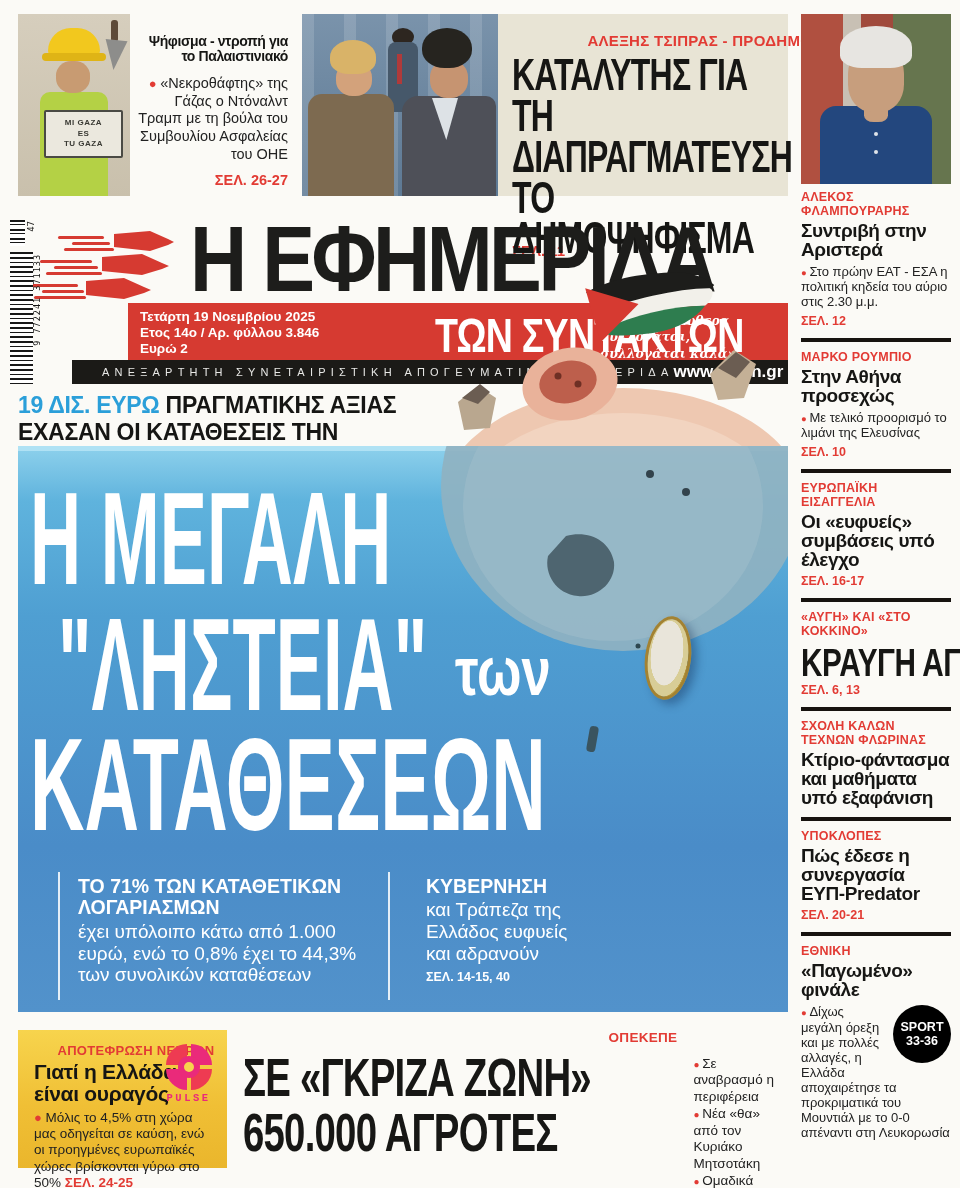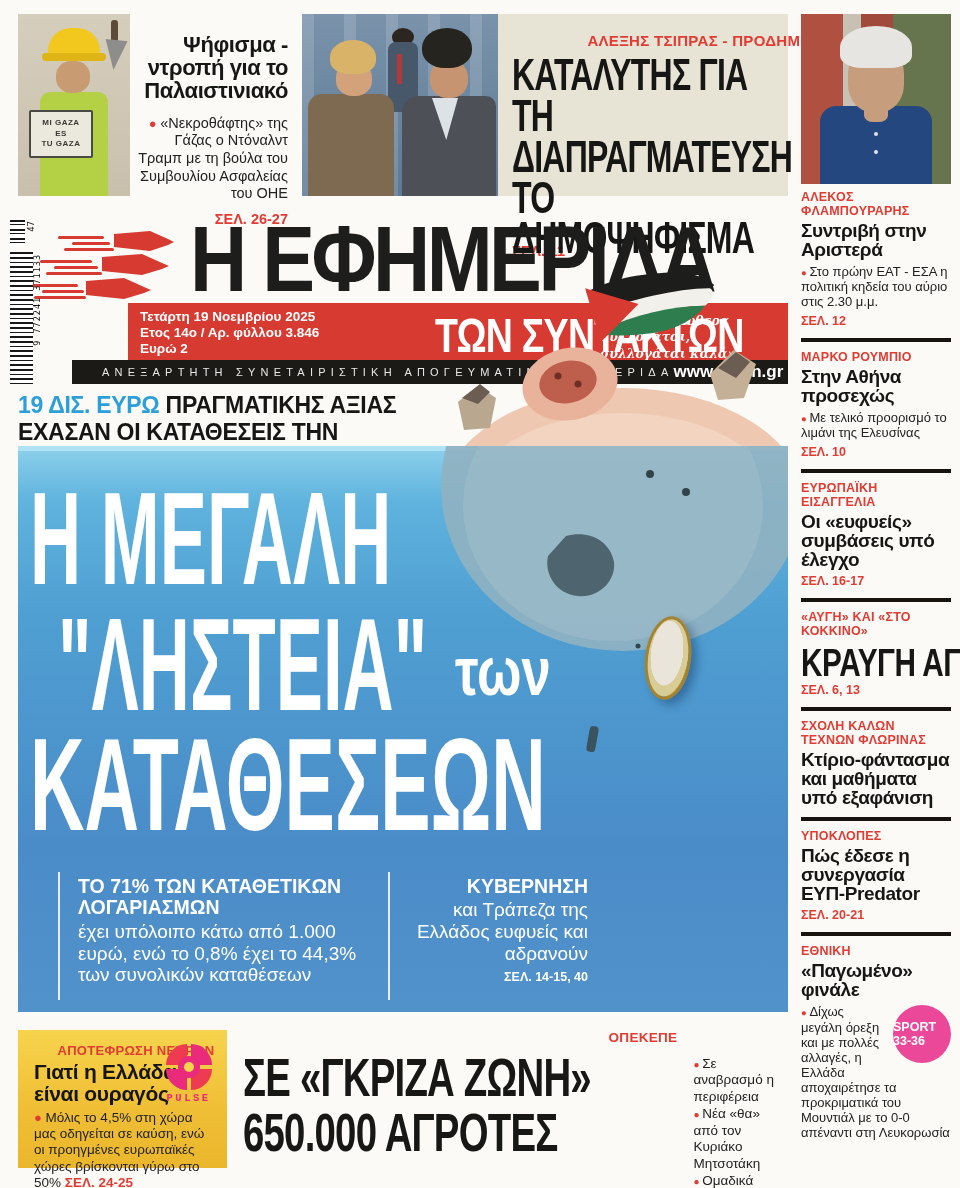--- a/index.html
+++ b/index.html
@@ -17,25 +17,25 @@
   .worker-photo { width:112px; height:182px; background:linear-gradient(180deg,#d6cebd,#c9c0ac); }
   .worker-photo div { position:absolute; }
   .w-hat { top:14px; left:30px; width:52px; height:28px; background:#f2c81e; border-radius:26px 26px 6px 6px; }
   .w-brim { top:39px; left:24px; width:64px; height:8px; background:#dfb416; border-radius:4px; }
   .w-face { top:47px; left:38px; width:34px; height:32px; background:#c89b72; border-radius:45%; }
   .w-vest { top:78px; left:22px; width:68px; height:104px; background:#b4d145; border-radius:10px 10px 0 0; }
   .w-strap { top:80px; left:30px; width:10px; height:40px; background:#8aa534; }
   .w-strap2 { top:80px; left:72px; width:10px; height:40px; background:#8aa534; }
   .w-trowel { top:26px; right:4px; width:0; height:0; border-left:11px solid transparent; border-right:11px solid transparent; border-top:30px solid #8d8d8b; transform:rotate(6deg); }
   .w-handle { top:6px; right:12px; width:7px; height:22px; background:#5d4a38; border-radius:3px; }
-  .w-sign { top:96px; left:11px; width:64px; height:48px; background:#ebe8de; border:2px solid #4a4a44; border-radius:2px;
+  .w-sign { top:96px; left:26px; width:79px; height:48px; background:#ebe8de; border:2px solid #4a4a44; border-radius:2px;
             display:flex; flex-direction:column; justify-content:center; text-align:center;
             font-size:8px; font-weight:bold; color:#3a3a34; line-height:1.35; letter-spacing:.5px; }
   .gaza-text { flex:1; text-align:right; padding-top:20px; }
-  .gaza-text h2 { font-size:22px; line-height:1.04; letter-spacing:-.4px; color:#161614; }
+  .gaza-text h2 { font-size:14px; line-height:1.04; letter-spacing:-.4px; color:#161614; }
   .gaza-text p { margin-top:12px; font-size:14.5px; line-height:1.22; color:#222; }
   .dot { color:#e23b34; font-size:13px; }
   .pref { color:#e23b34; font-weight:bold; font-size:14.5px; margin-top:8px; }
 
   .story-tsipras { width:486px; background:#e8e4d5; display:flex; }
   .meeting-photo { width:196px; height:182px; background:linear-gradient(180deg,#7a93ab,#5d7994); }
   .meeting-photo::before { content:""; position:absolute; inset:0;
      background:repeating-linear-gradient(90deg, rgba(255,255,255,.14) 0 12px, transparent 12px 42px); }
   .meeting-photo div { position:absolute; }
   .m-fig3 { top:28px; left:86px; width:30px; height:70px; background:#46586a; border-radius:8px 8px 0 0; }
@@ -95,21 +95,21 @@
         transform-origin:left top; z-index:5; }
   .hl1 { left:12px; top:26px; font-size:118px; transform:scale(.60,1.12); }
   .hl2 { left:40px; top:152px; font-size:118px; transform:scale(.60,1.12); }
   .twn { position:absolute; left:437px; top:186px; font-size:62px; font-weight:bold; color:#fff;
          transform:scale(.85,1.1); transform-origin:left top; z-index:5; }
   .hl3 { left:12px; top:272px; font-size:118px; transform:scale(.64,1.12); }
   .facts { position:absolute; left:40px; bottom:12px; width:700px; display:flex; color:#fff; z-index:5; min-height:128px; }
   .fact { padding:4px 10px 8px 16px; }
   .fact.f1 { width:160px; }
   .fact.f2 { width:330px; border-left:2px solid rgba(255,255,255,.85); padding-left:18px; }
-  .fact.f3 { width:210px; border-left:2px solid rgba(255,255,255,.85); padding-left:24px;text-align:right; }
+  .fact.f3 { width:210px; border-left:2px solid rgba(255,255,255,.85); padding-left:36px; }
   .fact h4 { font-size:19.5px; line-height:1.1; font-weight:bold; }
   .fact p { font-size:19px; line-height:1.14; margin-top:2px; }
   .fact .fref { font-size:12.5px; font-weight:bold; margin-top:6px; }
 
   
   .bottom-strip { display:flex; margin-top:18px; gap:16px; height:150px; }
   .yellow-box { position:relative; width:238px; height:138px; background:linear-gradient(180deg,#f7d44d 0,#f0bf35 55%,#eab62c 100%);
                 padding:13px 12px 8px 16px; }
   .yellow-box .kicker { font-size:13px; }
   .yellow-box h3 { font-size:21px; line-height:1.05; letter-spacing:-.3px; margin-top:3px; color:#151513; }
@@ -147,22 +147,22 @@
   .sb-kicker { color:#e23b34; font-weight:bold; font-size:12.5px; line-height:1.12; letter-spacing:.2px; }
   .sb-head { font-size:19px; line-height:1.0; letter-spacing:-.4px; margin-top:3px; color:#161614; }
   .sb-head-big { font-size:35px; font-weight:bold; line-height:1.03; letter-spacing:-.5px; color:#161614; margin-top:4px;
                  transform:scale(.85,1.12); transform-origin:left top; white-space:nowrap; }
   .sb-body { font-size:13px; line-height:1.16; margin-top:5px; color:#222; }
   .sb-body::before { content:"● "; color:#e23b34; font-size:9.5px; }
   .sb-ref { color:#e23b34; font-weight:bold; font-size:12.5px; margin-top:5px; }
   .note-row { display:flex; align-items:center; gap:6px; margin-top:6px; }
   .note-txt { font-size:13px; font-weight:bold; line-height:1.15; color:#222; }
   .note-txt .sb-ref { margin-top:1px; }
-  .sport-badge { float:right; width:58px; height:58px; border-radius:50%; background:#ec4899; color:#fff;
-                 display:flex; flex-direction:column; justify-content:center;
+  .sport-badge { float:right; width:58px; height:58px; border-radius:50%; background:#000000; color:#fff;
+                 display:flex; flex-direction:column; align-items:center; justify-content:center;
                  font-weight:bold; font-size:12.5px; line-height:1.15; margin:6px 0 4px 5px; }
   .krayki-wrap { margin-top:4px; }
 </style>
 </head>
 <body>
 
 <div class="page">
   <div class="main-col">
 
     <div class="top-strip">

